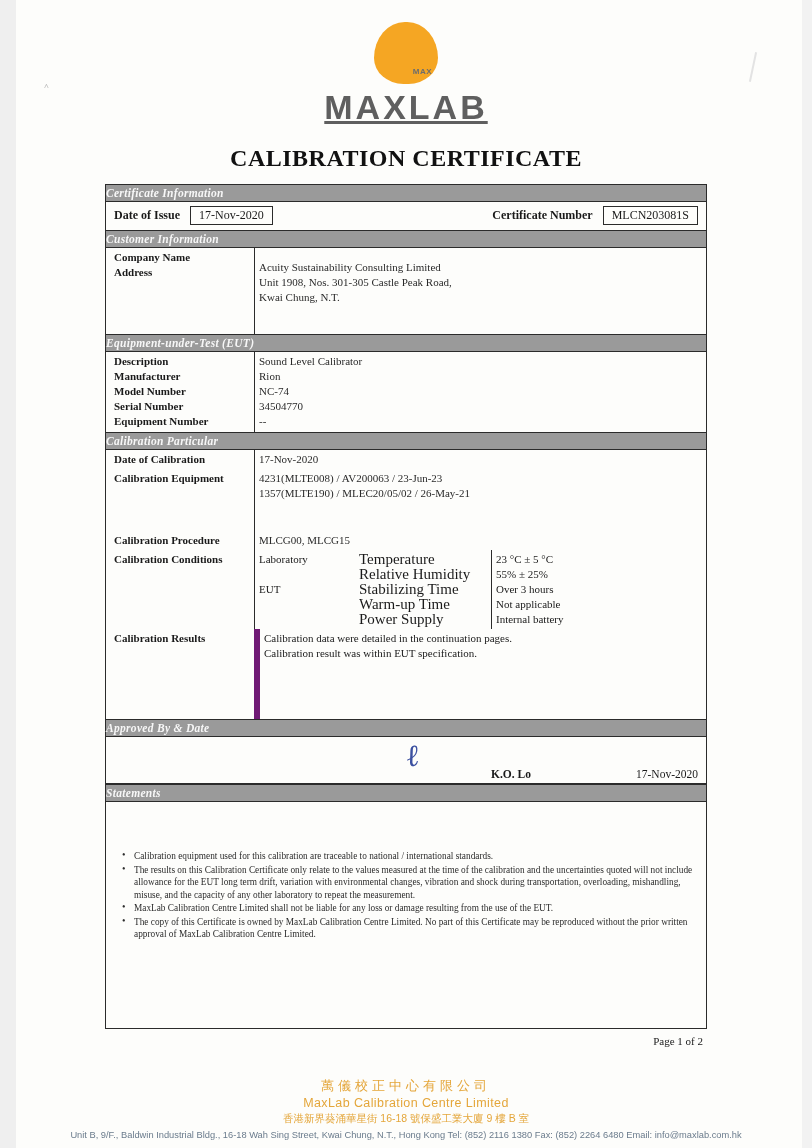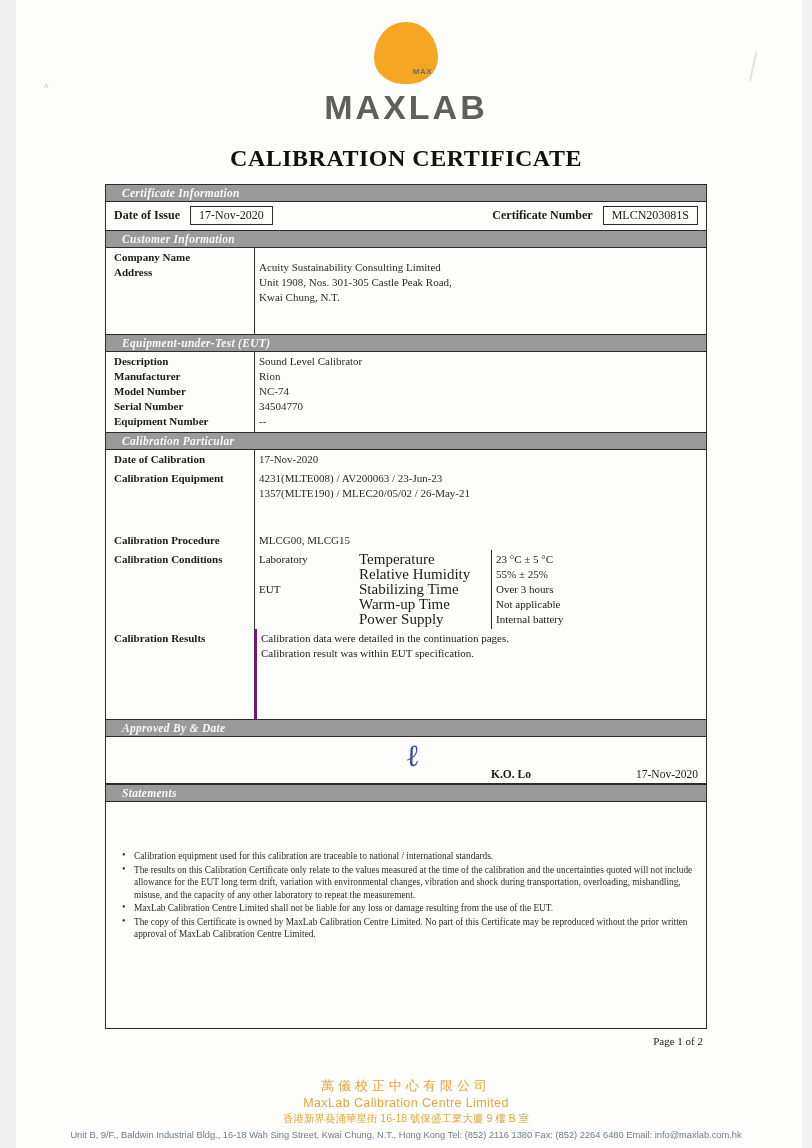--- a/index.html
+++ b/index.html
@@ -46,20 +46,21 @@
     color: #6d6d6d;
     letter-spacing: 0.5px;
   }
   .logo-word {
     font-family: "Liberation Sans", sans-serif;
     font-size: 34px;
     letter-spacing: 3px;
     color: #5f5f5f;
     font-weight: bold;
     margin-top: 4px;
+    text-decoration: underline;
   }
 
   
   .doc-title {
     text-align: center;
     font-family: "Liberation Serif", serif;
     font-size: 24px;
     font-weight: bold;
     letter-spacing: 0.5px;
     margin-top: 18px;
@@ -74,21 +75,21 @@
     border: 1px solid #2b2b2b;
     border-bottom: none;
     font-size: 11px;
   }
   .section-head {
     background: #9a9a9a;
     color: #f7f7f7;
     font-style: italic;
     font-weight: bold;
     font-size: 11.5px;
-    padding: 2px 16px;
+    padding: 2px 0;
     border-bottom: 1px solid #2b2b2b;
     border-top: 1px solid #2b2b2b;
     letter-spacing: 0.3px;
   }
   .section-head:first-child { border-top: none; }
 
   .boxed {
     display: inline-block;
     border: 1px solid #2b2b2b;
     padding: 1px 8px;
@@ -174,21 +175,21 @@
     font-size: 15px; line-height: 15px;
   }
   .cond-value {
     flex: 1;
     border-left: 1px solid #2b2b2b;
     padding: 2px 4px;
     font-size: 11px; line-height: 15px;
   }
   .results-box {
     flex: 1;
-    border-left: 3px solid #701a75;
+    border-left: 6px solid #701a75;
     padding: 2px 4px;
     font-size: 11px; line-height: 15px;
     min-height: 86px;
   }
 
   
   .appr-area {
     height: 46px;
     position: relative;
     border-bottom: 1px solid #2b2b2b;

